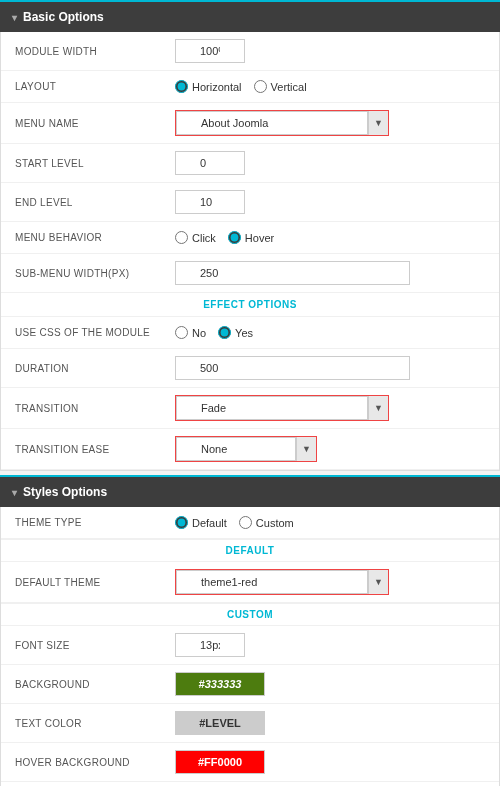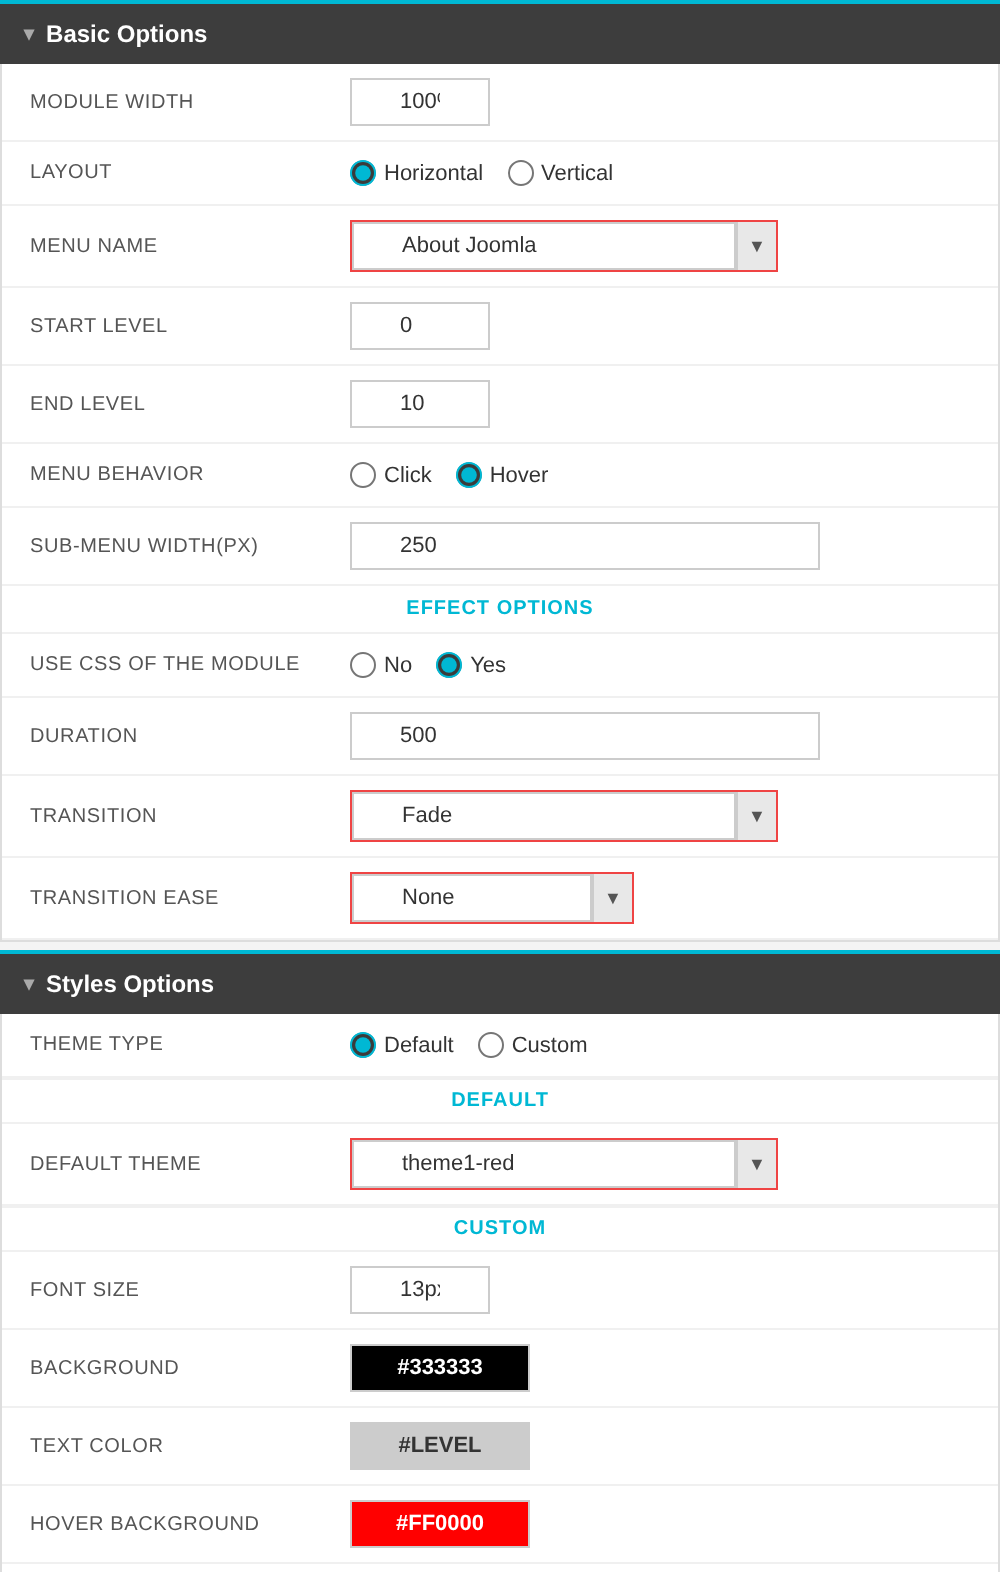--- a/index.html
+++ b/index.html
@@ -342,21 +342,21 @@
     <div class="form-row">
       <div class="form-label">FONT SIZE</div>
       <div class="form-control-area">
         <input type="text" class="input-sm" value="13px" style="">
       </div>
     </div>
 
     <div class="form-row">
       <div class="form-label">BACKGROUND</div>
       <div class="form-control-area">
-        <div class="color-swatch dark-bg" style="background-color:#000000; color:#ffffff;">
+        <div class="color-swatch dark-bg" style="background-color:#4d7c0f; color:#ffffff;font-style:italic;">
           <span>#333333</span>
         </div>
       </div>
     </div>
 
     <div class="form-row">
       <div class="form-label">TEXT COLOR</div>
       <div class="form-control-area">
         <div class="color-swatch light-bg" style="background-color:#cccccc; color:#333333;">
           <span>#LEVEL</span>

